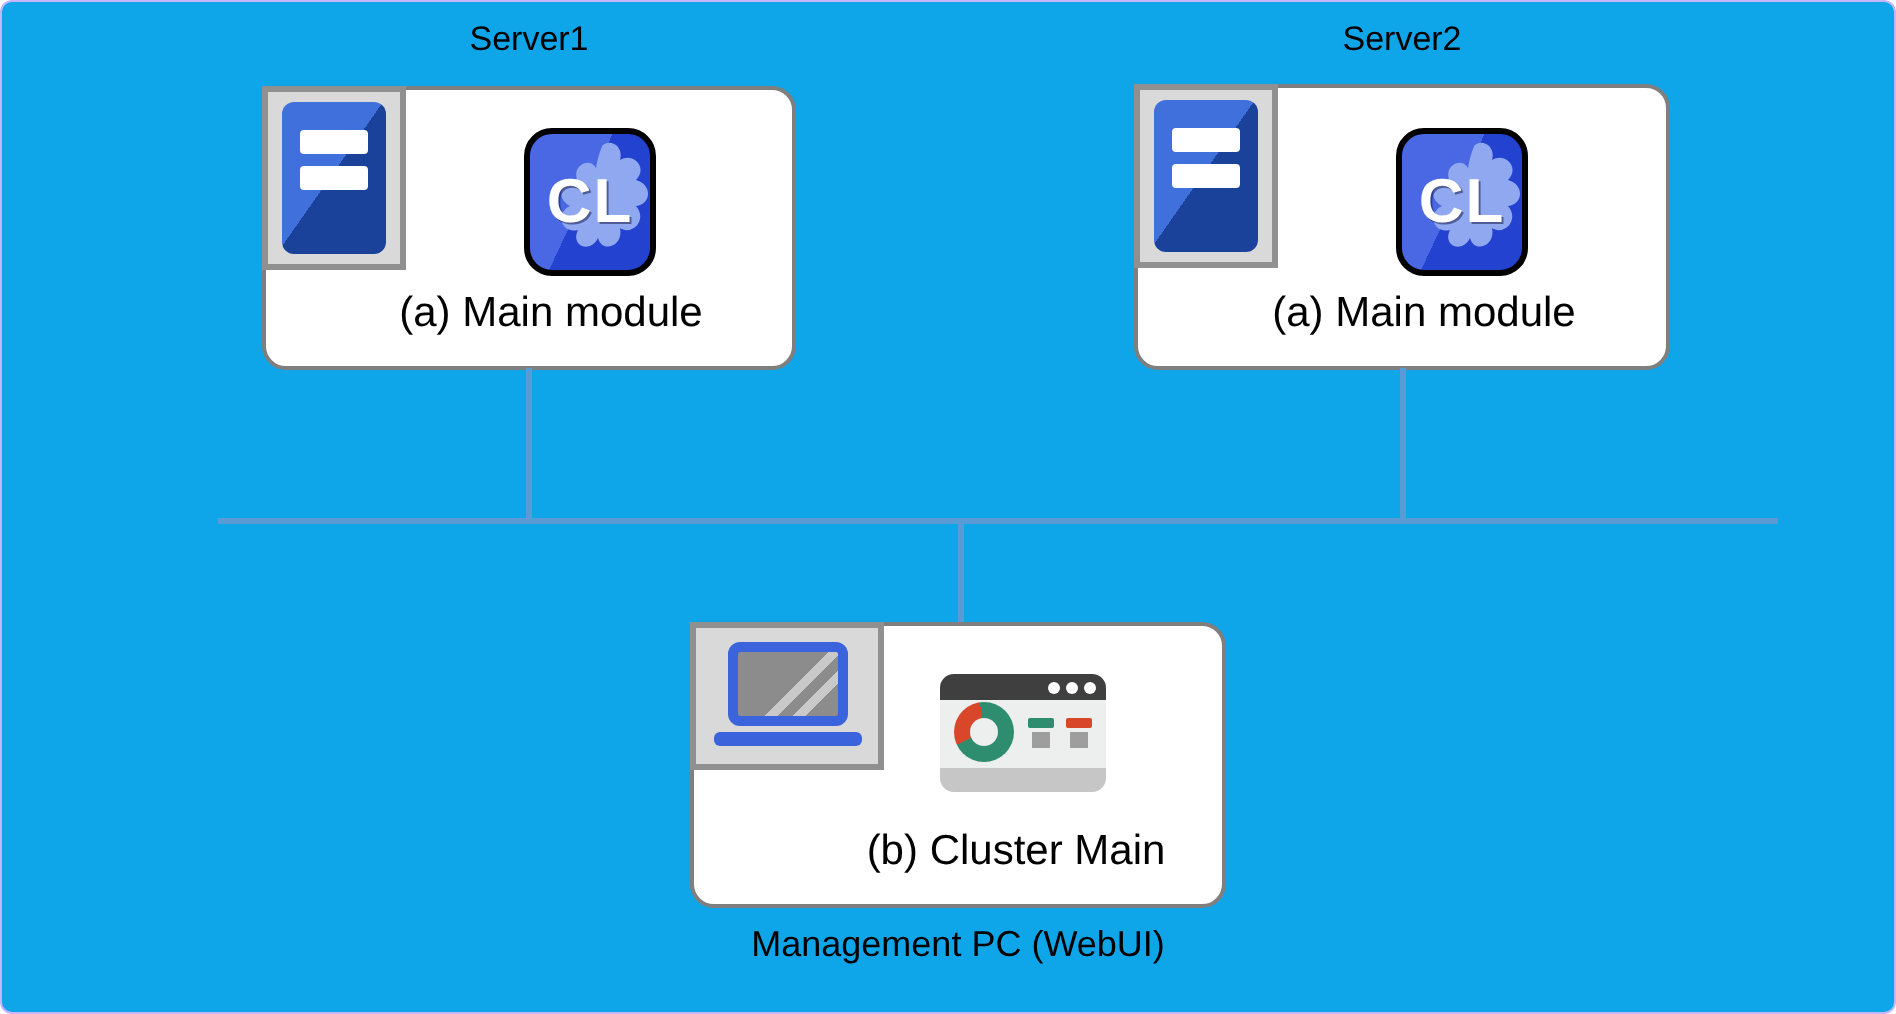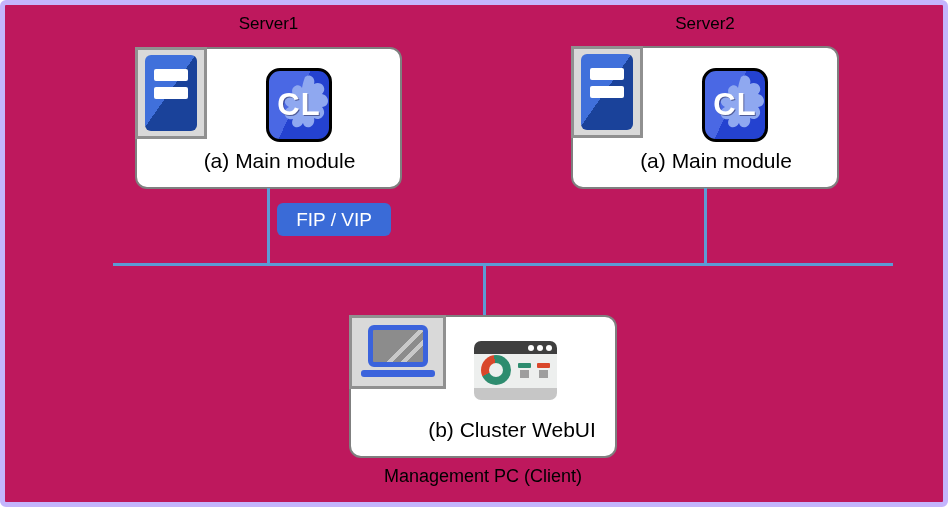--- a/index.html
+++ b/index.html
@@ -1,19 +1,19 @@
 <!DOCTYPE html>
 <html style="--line-blue: #5B9BD5; --box-border: #7F7F7F; --icon-box-bg: #D9D9D9; --icon-box-border: #909090; --accent-blue: #3A6BD7; --server-blue-light: #4070DB; --server-blue-dark: #1A429A; --cl-blue-light: #4A68E4; --cl-blue-dark: #2442D0; --cl-blob: #8FA8F0; --laptop-blue: #3B63DC; --screen-gray: #8C8C8C; --window-bar: #3F3F3F; --window-body: #EDEFEE; --window-footer: #C6C6C6; --donut-green: #2E8C6F; --donut-red: #D9472B; --stat-gray: #9E9E9E;"><head>
 <meta charset="utf-8">
 <style>
   html,body{margin:0;padding:0;background:#fff;}
   *{box-sizing:border-box;}
   .stage{
-    position:relative;width:948px;height:507px;background:#be185d;
-    border:5px solid #c4b5fd;border-radius:6px;overflow:hidden;
+    position:relative;width:948px;height:507px;background:#0ea5e9;
+    border:1px solid #c4b5fd;border-radius:6px;overflow:hidden;
     font-family:"Liberation Sans","DejaVu Sans",sans-serif;color:#000;
   }
   .node-title{position:absolute;text-align:center;font-size:17px;}
   .node-box{
     position:absolute;background:#fff;border:2px solid var(--box-border);
     border-radius:12px;
   }
   .icon-box{
     position:absolute;left:-2px;top:-2px;background:var(--icon-box-bg);
     border:3px solid var(--icon-box-border);
@@ -102,21 +102,20 @@
     </div>
     <div class="cl-icon" style="left:129px;top:20px;">
       <svg width="60" height="64" viewBox="0 0 60 64">
         <path fill="#8FA8F0" d="M30 4c4-4 11 0 9 7 7-4 14 4 8 10 8 2 8 12 0 13 6 7-2 15-8 11 2 9-9 13-11 5-4 8-14 4-10-4-8 2-12-8-4-12-8-4-4-14 4-12-4-8 6-13 9-7 1-6 2-8 3-11z"></path>
       </svg>
       <div class="cl-label">CL</div>
     </div>
     <div class="module-label" style="padding-left:22px;">(a) Main module</div>
   </div>
 
-  <div class="badge">FIP / VIP</div>
 
   <div class="line" style="left:262px;top:183px;width:3px;height:77px;"></div>
   <div class="line" style="left:699px;top:183px;width:3px;height:77px;"></div>
   <div class="line" style="left:108px;top:258px;width:780px;height:3px;"></div>
   <div class="line" style="left:478px;top:260px;width:3px;height:52px;"></div>
 
   <div class="node-box" style="left:344px;top:310px;width:268px;height:143px;">
     <div class="icon-box" style="width:97px;height:74px;">
       <div class="laptop-screen"></div>
       <div class="laptop-base"></div>
@@ -135,18 +134,18 @@
           <div class="sbar" style="background:var(--donut-green);"></div>
           <div class="sq"></div>
         </div>
         <div class="stat" style="left:63px;">
           <div class="sbar" style="background:var(--donut-red);"></div>
           <div class="sq"></div>
         </div>
       </div>
       <div class="browser-footer"></div>
     </div>
-    <div class="module-label" style="padding-left:58px;">(b) Cluster WebUI</div>
+    <div class="module-label" style="padding-left:58px;">(b) Cluster Main</div>
   </div>
 
-  <div class="caption" style="left:330px;top:461px;width:296px;">Management PC (Client)</div>
+  <div class="caption" style="left:330px;top:461px;width:296px;">Management PC (WebUI)</div>
 
 </div>
 
 </body></html>

